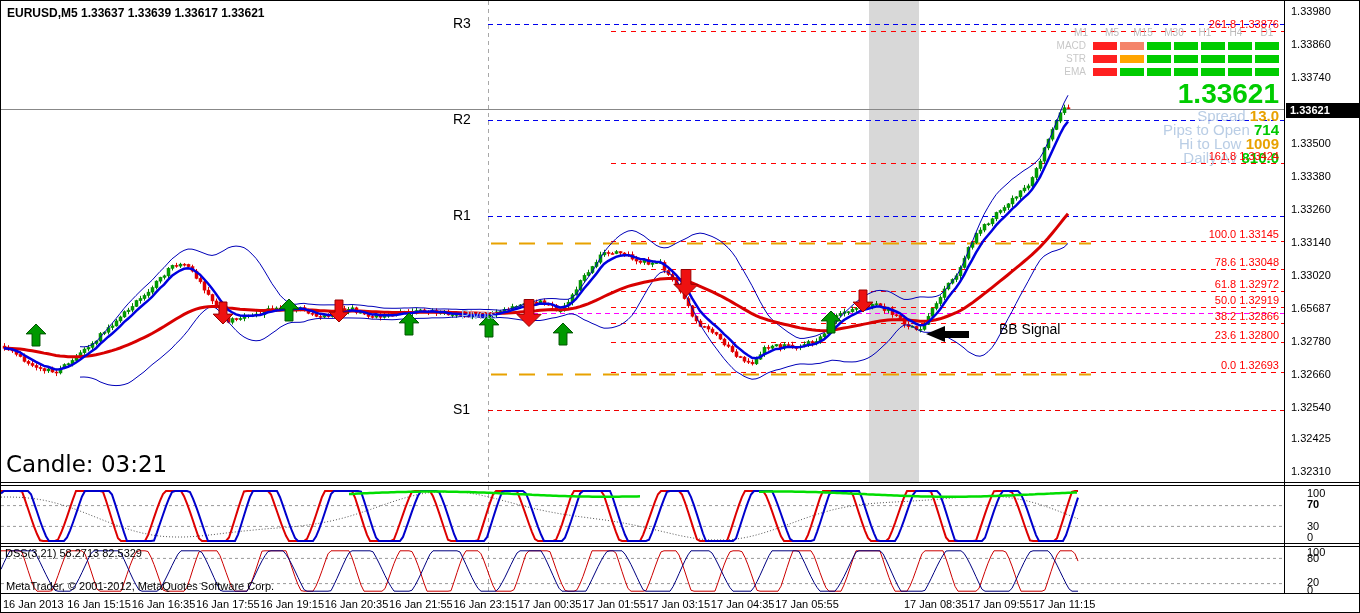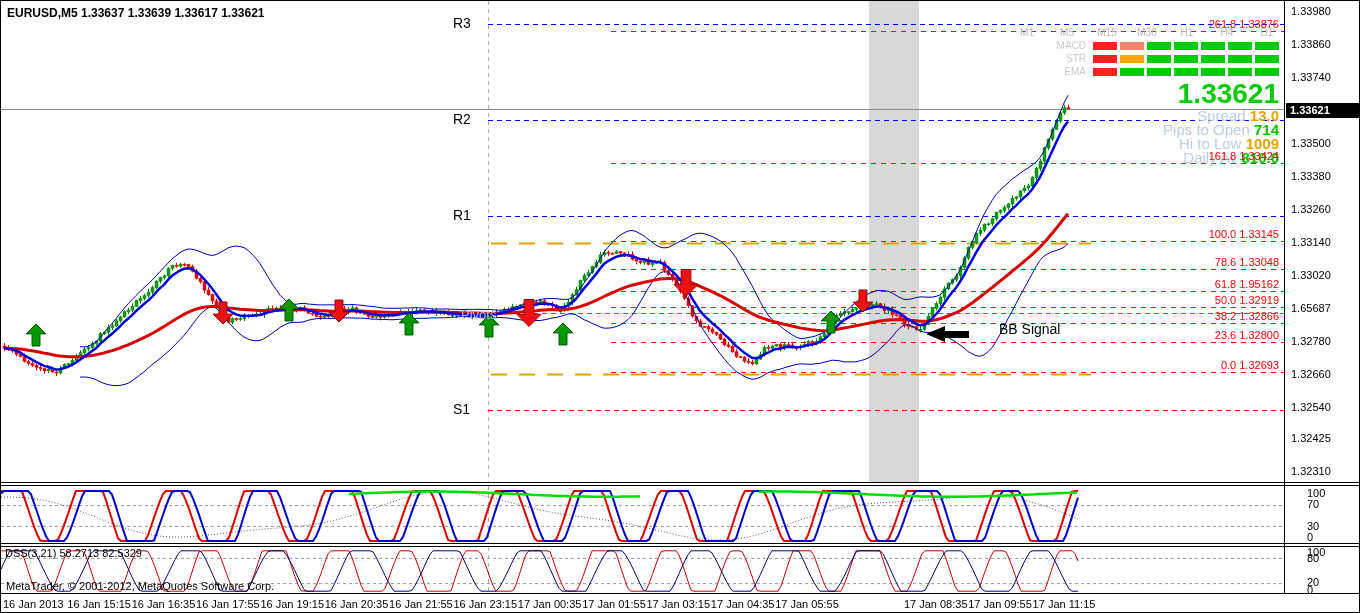--- a/index.html
+++ b/index.html
@@ -18,21 +18,21 @@
   .hsep{position:absolute;left:0;width:1360px;height:1px;background:#000;z-index:3;}
   .price-axis-label{position:absolute;left:1290px;font-size:11px;color:#000;z-index:4;}
   .price-tag{position:absolute;left:1285px;top:102px;width:73px;height:15px;background:#000;color:#fff;
              font-size:11px;font-weight:bold;line-height:15px;padding-left:4px;z-index:5;}
   .time-label{position:absolute;top:597px;font-size:11px;color:#000;white-space:nowrap;z-index:4;}
   .ind-label{position:absolute;font-size:11px;color:#000;z-index:4;white-space:nowrap;}
   .ind-scale{position:absolute;left:1290px;font-size:11px;color:#000;z-index:4;margin-left:16px;}
   
   #infoPanel{position:absolute;right:80px;top:26px;text-align:right;z-index:5;}
   #tfMatrix{display:flex;flex-direction:column;gap:2px;align-items:flex-end;}
-  .tf-head{display:flex;gap:16px;font-size:10px;color:#BBB;margin-right:0;}
+  .tf-head{display:flex;gap:7px;font-size:10px;color:#BBB;margin-right:0;}
   .tf-head span{width:24px;text-align:center;}
   .tf-row{display:flex;gap:3px;align-items:center;}
   .tf-row .rlab{font-size:10px;color:#C8C8C8;margin-right:4px;}
   .tf-cell{width:24px;height:8px;}
   .big-price{font-size:28px;font-weight:bold;color:#00CC00;line-height:30px;margin-top:2px;}
   .info-row{font-size:15px;line-height:14px;white-space:nowrap;}
   .info-row .lab{color:#B9CDE5;}
   .info-row .val{font-weight:bold;}
 </style>
 </head>
@@ -636,20 +636,21 @@
   <div class="hsep" style="top:481px"></div>
   <div class="hsep" style="top:484px"></div>
   <div class="hsep" style="top:542px"></div>
   <div class="hsep" style="top:545px"></div>
   <div class="hsep" style="top:592px"></div>
   <div class="vline"></div>
 
   <div class="abs chart-title">EURUSD,M5  1.33637 1.33639 1.33617 1.33621</div>
   <div class="abs watermark" style="left:460px;top:306px">Pivots</div>
   <div class="abs bb-signal" style="left:998px;top:320px">BB Signal</div>
+  <div class="abs candle-timer">Candle:  03:21</div>
   <div class="abs copyright">MetaTrader, © 2001-2012, MetaQuotes Software Corp.</div>
   <div class="abs ind-label" style="left:4px;top:546px">DSS(3,21) 58.2713 82.5329</div>
 
   <div id="infoPanel">
     <div id="tfMatrix">
         <div class="tf-head">
           <span>M1</span>
           <span>M5</span>
           <span>M15</span>
           <span>M30</span>
@@ -702,21 +703,21 @@
   <div id="overlayLabels"></div>
   <div id="axisLabels"></div>
 <div class="abs pivot-label" style="left: 452px; top: 14px;">R3</div>
     <div class="abs pivot-label" style="left: 452px; top: 110px;">R2</div>
     <div class="abs pivot-label" style="left: 452px; top: 206px;">R1</div>
     <div class="abs pivot-label" style="left: 452px; top: 400px;">S1</div>
     <div class="abs fib-label" style="top: 17px;">261.8 1.33876</div>
     <div class="abs fib-label" style="top: 149px;">161.8 1.33424</div>
     <div class="abs fib-label" style="top: 227px;">100.0 1.33145</div>
     <div class="abs fib-label" style="top: 255px;">78.6 1.33048</div>
-    <div class="abs fib-label" style="top: 277px;">61.8 1.95162</div>
+    <div class="abs fib-label" style="top: 277px;">61.8 1.32972</div>
     <div class="abs fib-label" style="top: 293px;">50.0 1.32919</div>
     <div class="abs fib-label" style="top: 309px;">38.2  1.32866</div>
     <div class="abs fib-label" style="top: 328px;">23.6 1.32800</div>
     <div class="abs fib-label" style="top: 358px;">0.0 1.32693</div>
     <div class="price-axis-label" style="top: 4px;">1.33980</div>
     <div class="price-axis-label" style="top: 37px;">1.33860</div>
     <div class="price-axis-label" style="top: 70px;">1.33740</div>
     <div class="price-axis-label" style="top: 136px;">1.33500</div>
     <div class="price-axis-label" style="top: 169px;">1.33380</div>
     <div class="price-axis-label" style="top: 202px;">1.33260</div>
@@ -739,20 +740,20 @@
     <div class="time-label" style="left: 516.8px;">17 Jan 00:35</div>
     <div class="time-label" style="left: 581.15px;">17 Jan 01:55</div>
     <div class="time-label" style="left: 645.5px;">17 Jan 03:15</div>
     <div class="time-label" style="left: 709.85px;">17 Jan 04:35</div>
     <div class="time-label" style="left: 774.2px;">17 Jan 05:55</div>
     <div class="time-label" style="left: 838.55px; margin-top: 32px;">17 Jan 07:15</div>
     <div class="time-label" style="left: 902.9px;">17 Jan 08:35</div>
     <div class="time-label" style="left: 967.25px;">17 Jan 09:55</div>
     <div class="time-label" style="left: 1031.6px;">17 Jan 11:15</div>
     <div class="ind-scale" style="top: 486px;">100</div>
-    <div class="ind-scale" style="top: 497px;">70</div>
+    <div class="ind-scale" style="top: 497px; font-weight: bold;">70</div>
     <div class="ind-scale" style="top: 519px;">30</div>
     <div class="ind-scale" style="top: 530px;">0</div>
     <div class="ind-scale" style="top: 545px;">100</div>
     <div class="ind-scale" style="top: 551px;">80</div>
     <div class="ind-scale" style="top: 575px;">20</div>
     <div class="ind-scale" style="top: 583px;">0</div>
   </div>
 
 </body></html>

